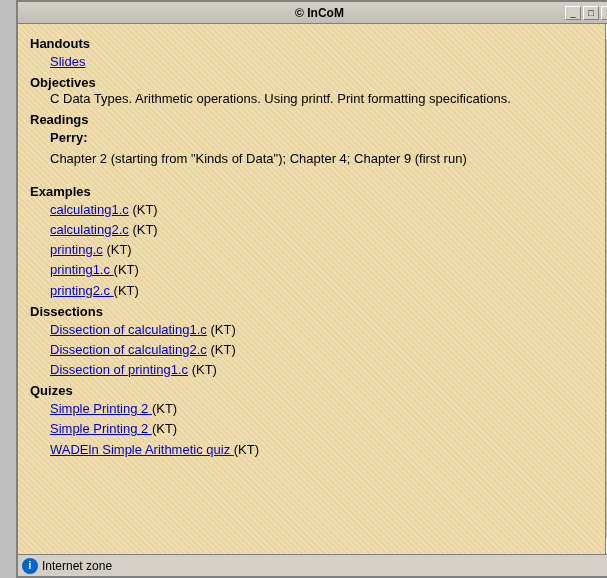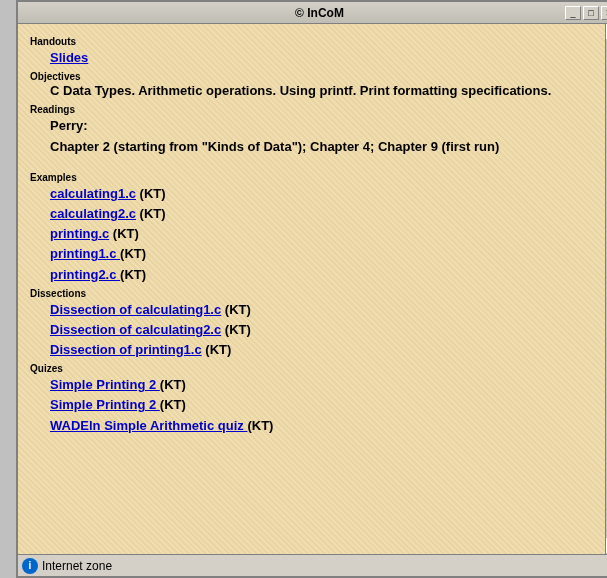--- a/index.html
+++ b/index.html
@@ -159,28 +159,27 @@
     }
 
     .status-text {
       font-size: 12px;
       color: #000;
     }
 
     
     .section-header {
       font-weight: bold;
-      font-size: 10px;
+      font-size: 13px;
       color: #000;
       margin-top: 4px;
     }
 
     .indent {
       padding-left: 20px;
-      font-weight: bold;
     }
 
     .link {
       color: #0000cc;
       text-decoration: underline;
       cursor: pointer;
     }
 
     .item-line {
       margin: 2px 0;

